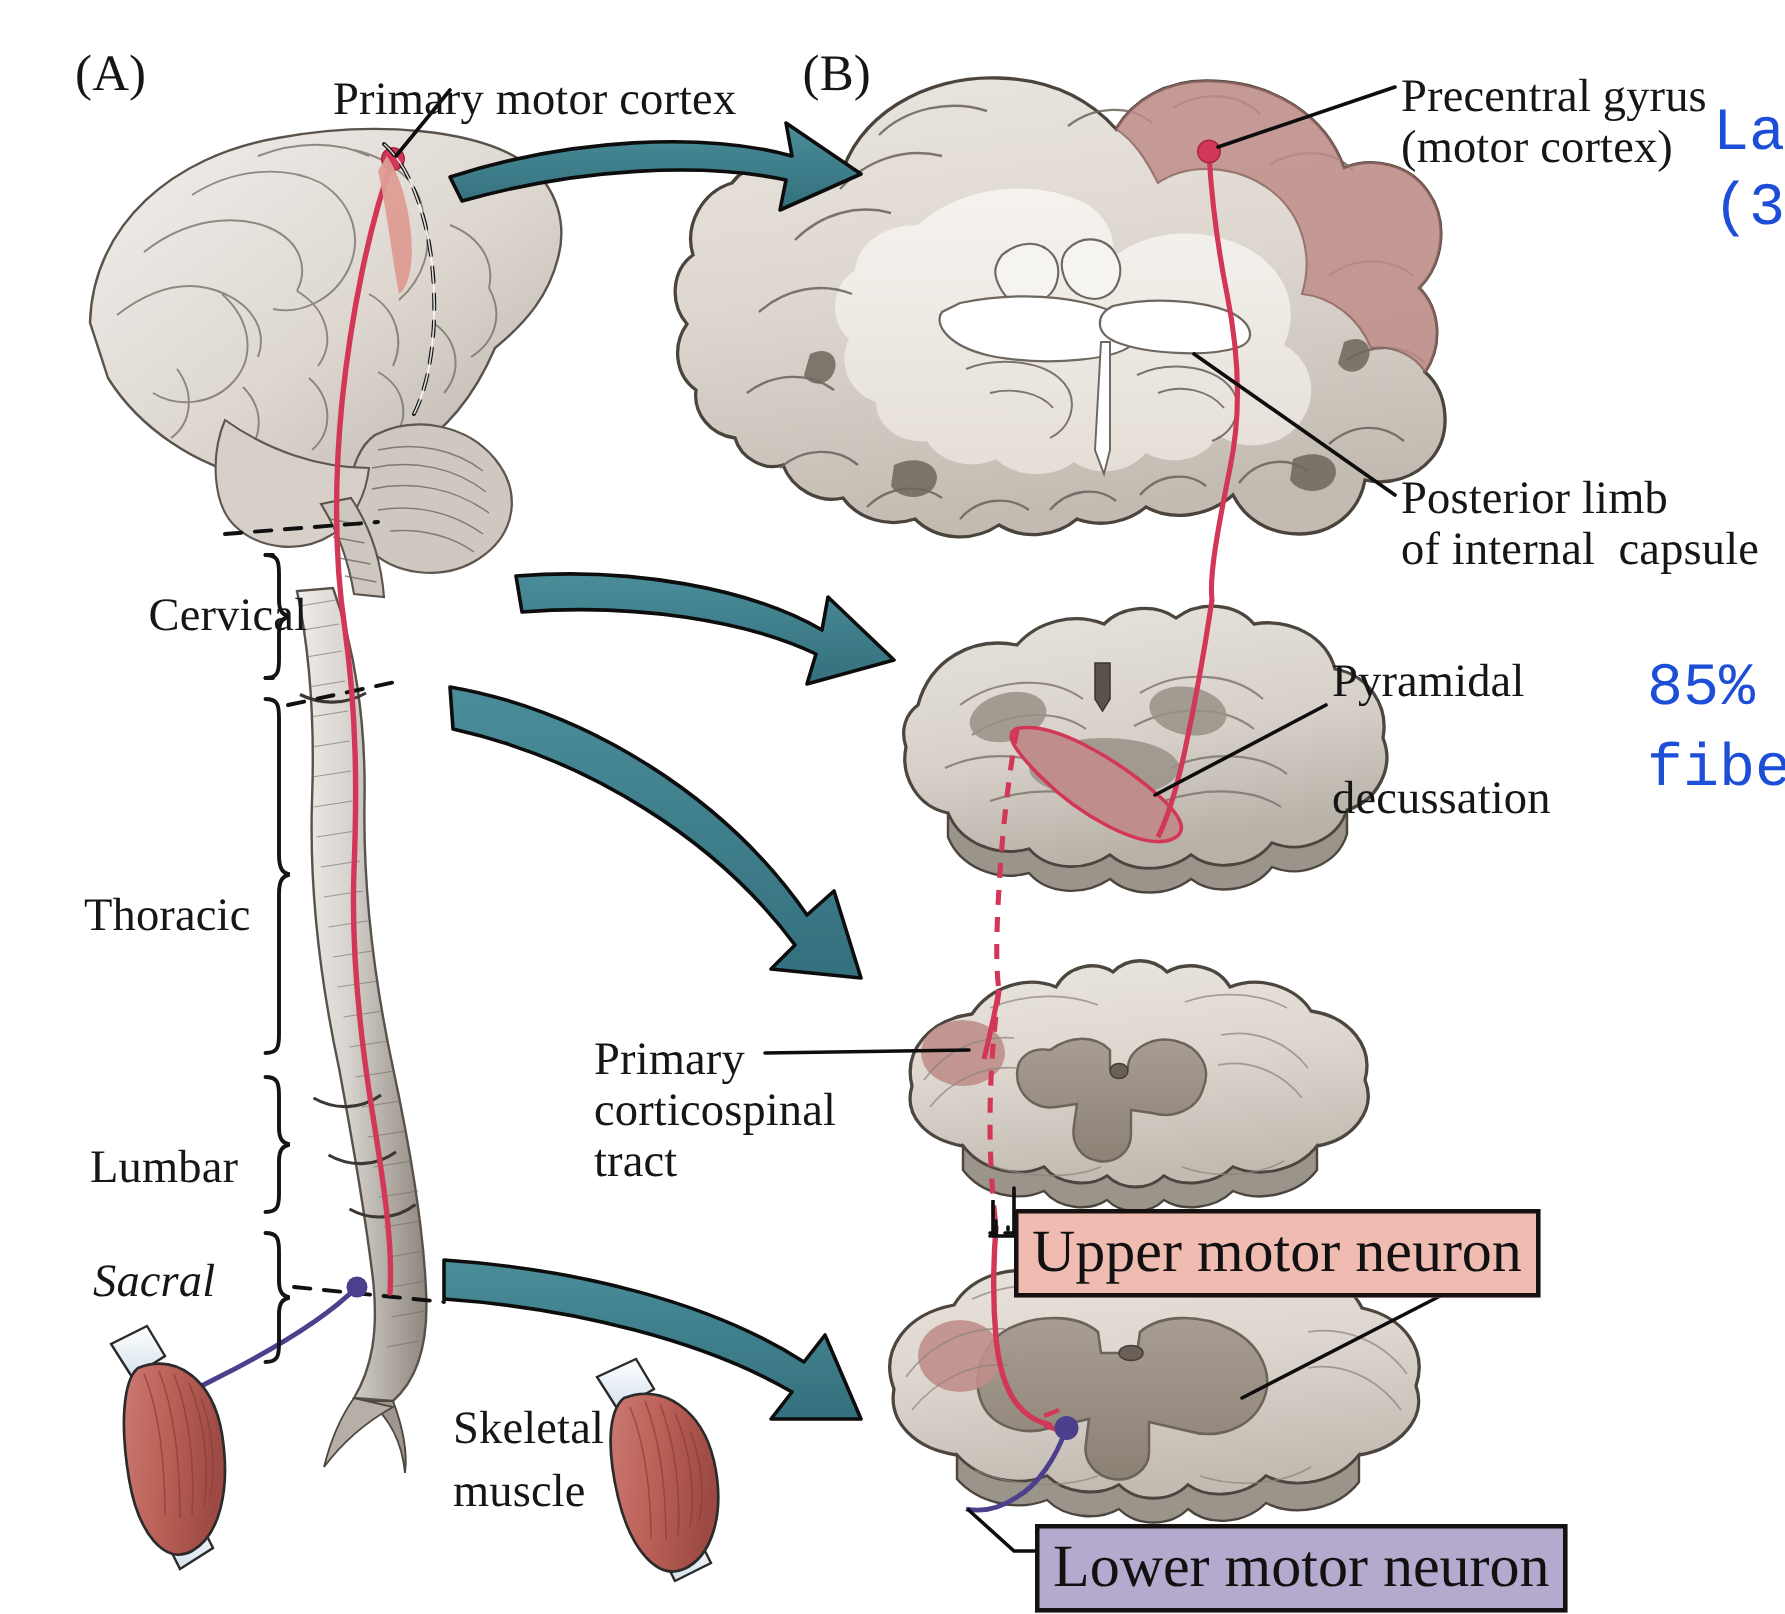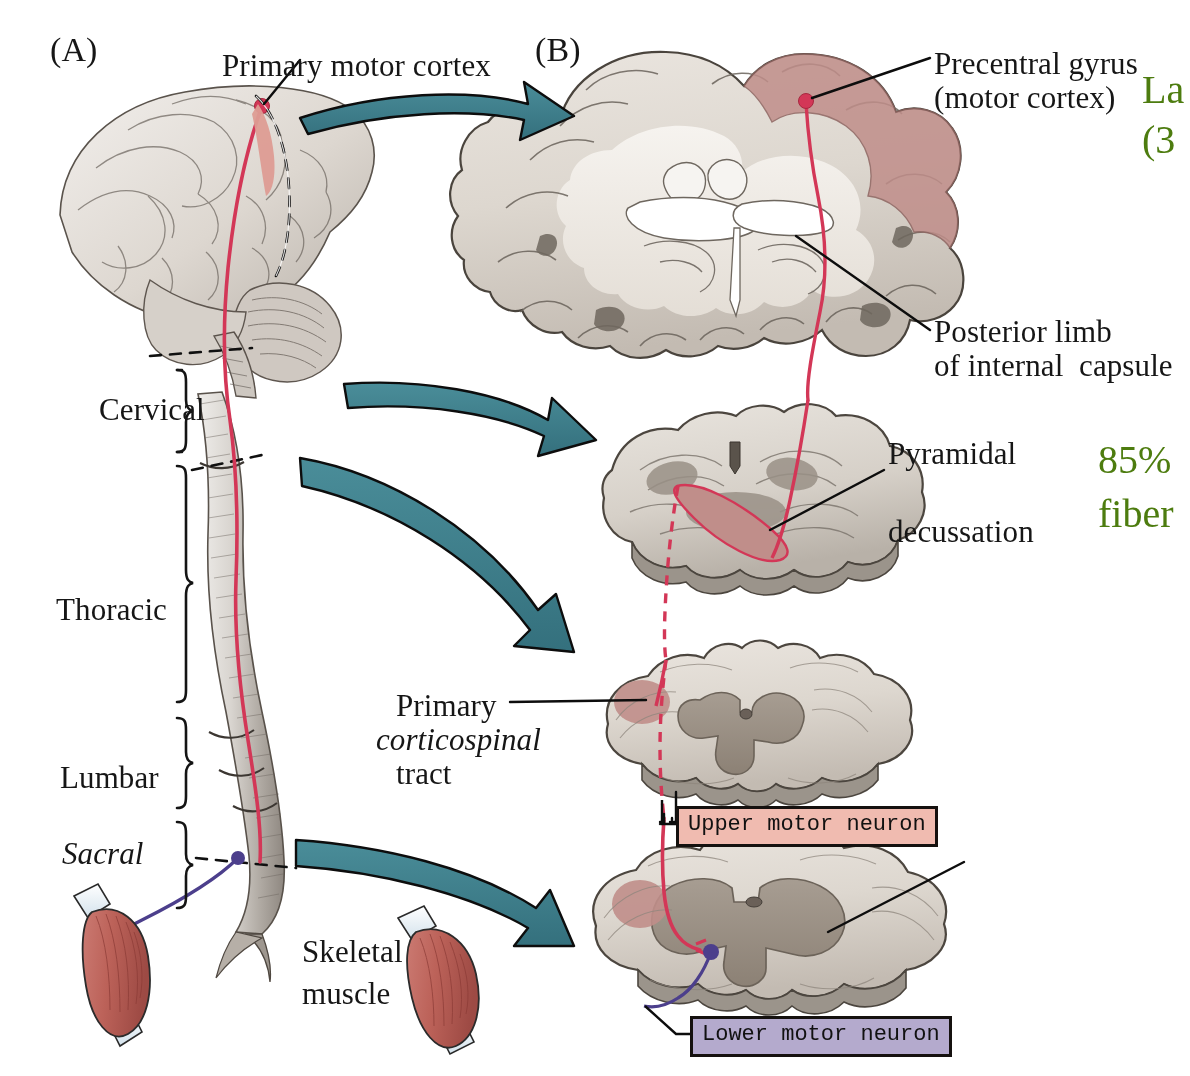--- a/index.html
+++ b/index.html
@@ -17,32 +17,32 @@
     font-family:"Liberation Serif","DejaVu Serif",serif;
     color:#161616;
     line-height:1.06;
     white-space:pre;
     letter-spacing:.1px;
   }
   .panel-tag{font-size:34px;}
   .big{font-size:31px;}
   .redtxt{
     position:absolute;
-    font-family:Liberation Serif, serif;
-    color:#4d7c0f;
+    font-family:Liberation Mono, monospace;
+    color:#1d4ed8;
     font-size:40px;
     line-height:1.18;
     white-space:pre;
     overflow:hidden;
   }
   .boxlab{
     position:absolute;
     border:3px solid #15110f;
-    font-family:Liberation Mono, monospace;
-    font-size:22px;
+    font-family:Liberation Serif, serif;
+    font-size:40px;
     line-height:1;
     padding:5px 9px 8px 9px;
     white-space:pre;
     box-sizing:border-box;
   }
 </style>
 </head>
 <body>
 
 <div id="stage">
@@ -491,21 +491,21 @@
 <div class="lbl big" style="left:934px;top:48px;">Precentral gyrus</div>
 <div class="lbl big" style="left:934px;top:82px;">(motor cortex)</div>
 
 <div class="lbl big" style="left:934px;top:316px;">Posterior limb</div>
 <div class="lbl big" style="left:934px;top:350px;">of internal  capsule</div>
 
 <div class="lbl big" style="left:888px;top:438px;">Pyramidal</div>
 <div class="lbl big" style="left:888px;top:472px;margin-top:44px;">decussation</div>
 
 <div class="lbl big" style="left:396px;top:690px;">Primary</div>
-<div class="lbl big" style="left:376px;top:724px;font-style:italic;">corticospinal</div>
+<div class="lbl big" style="left:396px;top:724px;">corticospinal</div>
 <div class="lbl big" style="left:396px;top:758px;">tract</div>
 
 
 <div class="lbl big" style="left:302px;top:936px;text-align:right;">Skeletal</div>
 <div class="lbl big" style="left:302px;top:978px;">muscle</div>
 
 <div class="lbl big" style="left:56px;top:394px;margin-left:43px;">Cervical</div>
 <div class="lbl big" style="left:56px;top:594px;">Thoracic</div>
 <div class="lbl big" style="left:60px;top:762px;">Lumbar</div>
 <div class="lbl big" style="left:62px;top:838px;font-style:italic;">Sacral</div>

